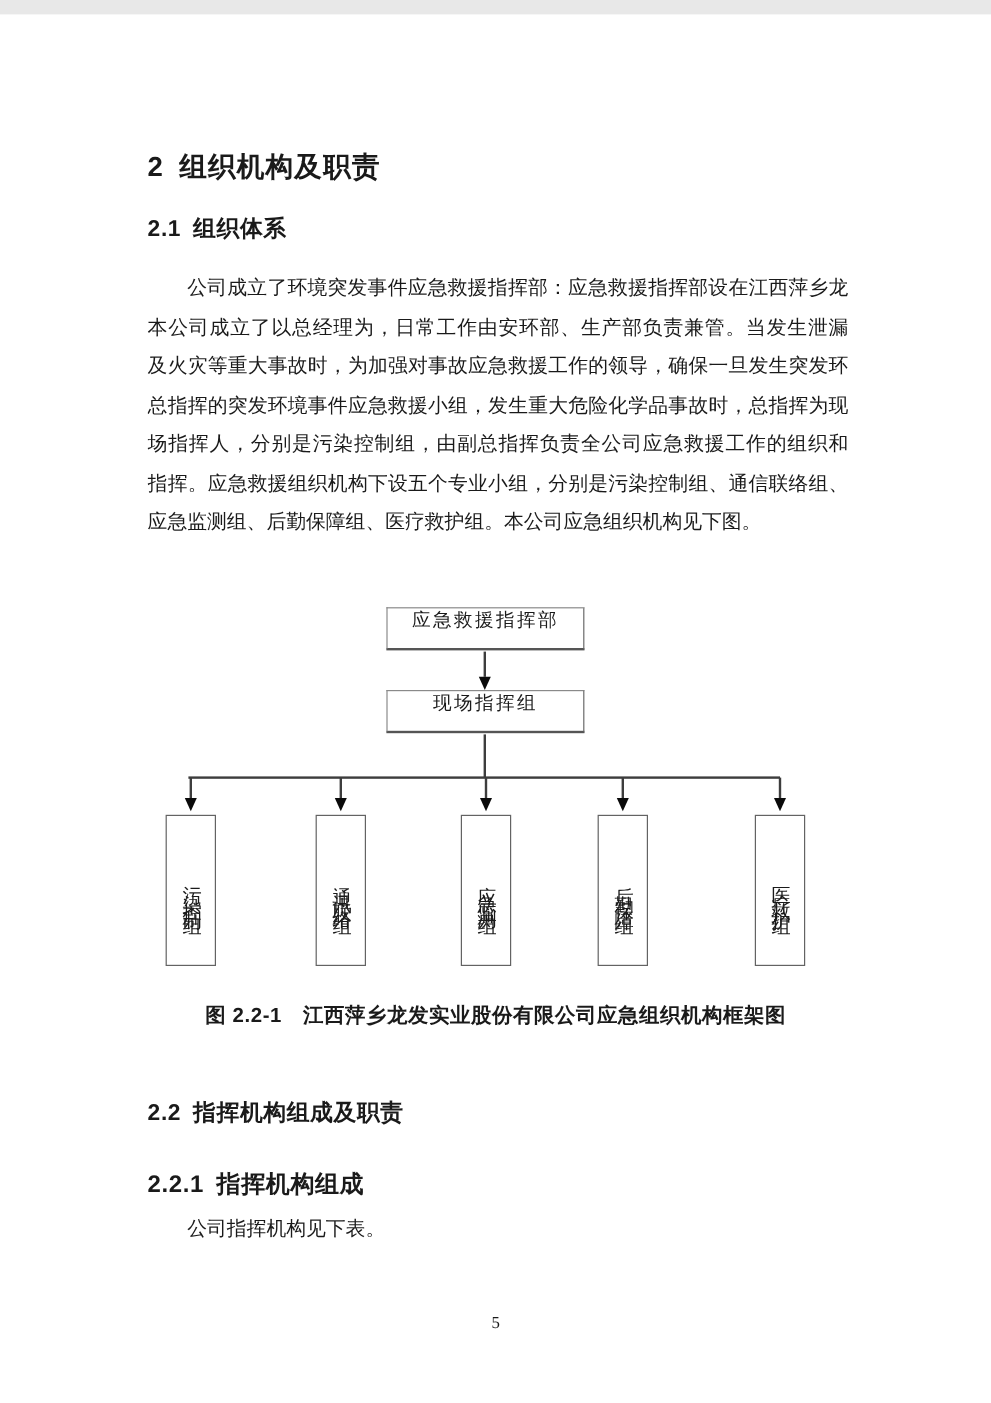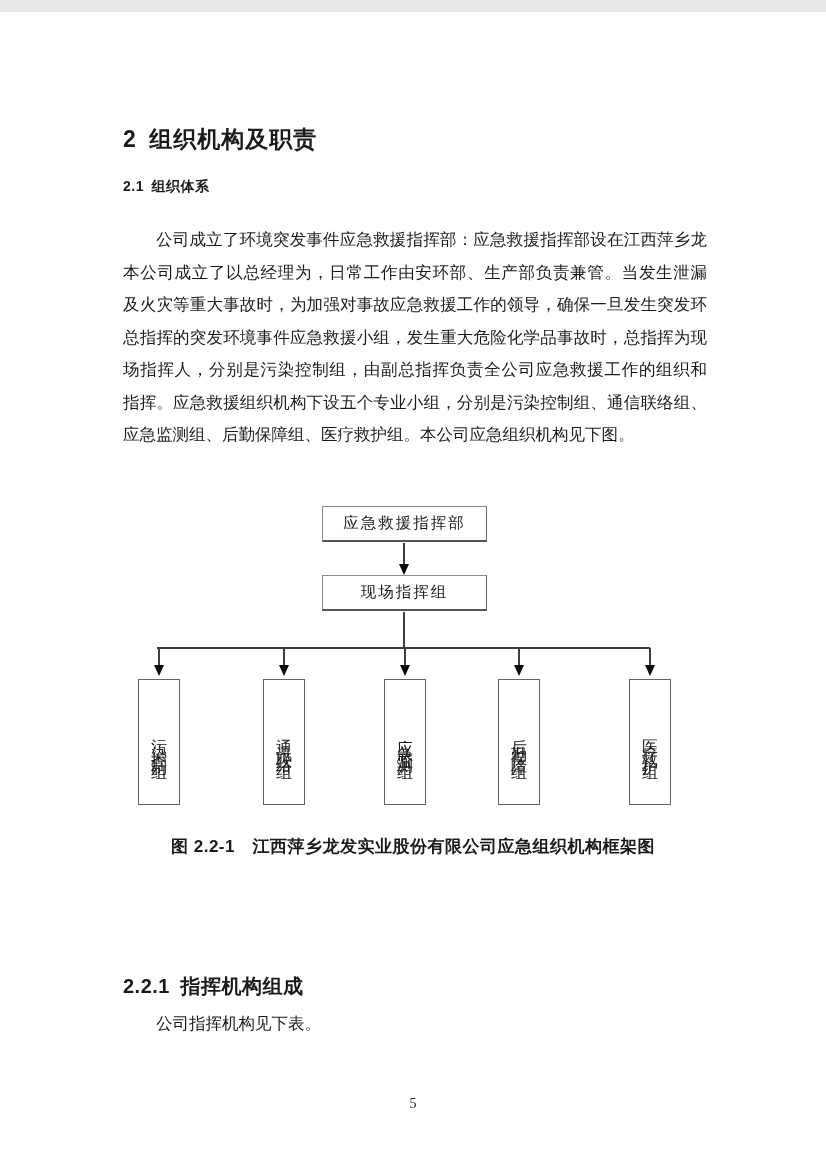--- a/index.html
+++ b/index.html
@@ -10,21 +10,21 @@
     color:#1a1a1a;
   }
   .h-chapter {
     position:absolute; left:123px; top:112px;
     font-family:"Liberation Sans","DejaVu Sans",sans-serif;
     font-size:23px; font-weight:bold; letter-spacing:1px; white-space:nowrap;
   }
   .h-section {
     position:absolute; left:123px;
     font-family:"Liberation Sans","DejaVu Sans",sans-serif;
-    font-size:14px; font-weight:bold; letter-spacing:0.5px; white-space:nowrap;
+    font-size:19px; font-weight:bold; letter-spacing:0.5px; white-space:nowrap;
   }
   .h-sub {
     position:absolute; left:123px;
     font-family:"Liberation Sans","DejaVu Sans",sans-serif;
     font-size:20px; font-weight:bold; letter-spacing:0.5px; white-space:nowrap;
   }
   .para {
     position:absolute; left:123px; top:212px; width:584px;
     font-size:16.5px; line-height:32.5px;
   }
@@ -32,21 +32,21 @@
   .para .ln.first { text-indent:33px; }
   .para .ln.last { text-align:left; text-align-last:left; }
   .para2 {
     position:absolute; left:156px; top:1001px;
     font-size:16.5px; white-space:nowrap;
   }
   
   .hbox {
     position:absolute; width:165px; height:36px; box-sizing:border-box;
     border:1px solid #8a8a8a; border-bottom:2px solid #555555; border-right:1px solid #6a6a6a;
-    background:#ffffff; display:flex; align-items:center; justify-content:center;
+    background:#ffffff; display:flex; align-items:flex-start; justify-content:center;
     font-size:15.5px; letter-spacing:2px;
   }
   .vbox {
     position:absolute; width:42px; height:126px; top:667px; box-sizing:border-box;
     border:1px solid #636363; background:#ffffff;
     display:flex; align-items:center; justify-content:center;
   }
   .vbox span {
     writing-mode:vertical-lr; text-orientation:upright;
     font-size:16px; letter-spacing:6.5px; line-height:1;
@@ -125,18 +125,19 @@
     <div class="vbox" style="left:498px;">
       <span>后勤保障组</span>
     </div>
     <div class="vbox" style="left:629px;">
       <span>医疗救护组</span>
     </div>
   </div>
 
   <div class="caption">图 2.2-1 江西萍乡龙发实业股份有限公司应急组织机构框架图</div>
 
+  <div class="h-section" style="top:902px;">2.2 指挥机构组成及职责</div>
   <div class="h-sub" style="top:961px;">2.2.1 指挥机构组成</div>
   <div class="para2">公司指挥机构见下表。</div>
 
   <div class="pagenum">5</div>
 
 </div>
 
 </body></html>

